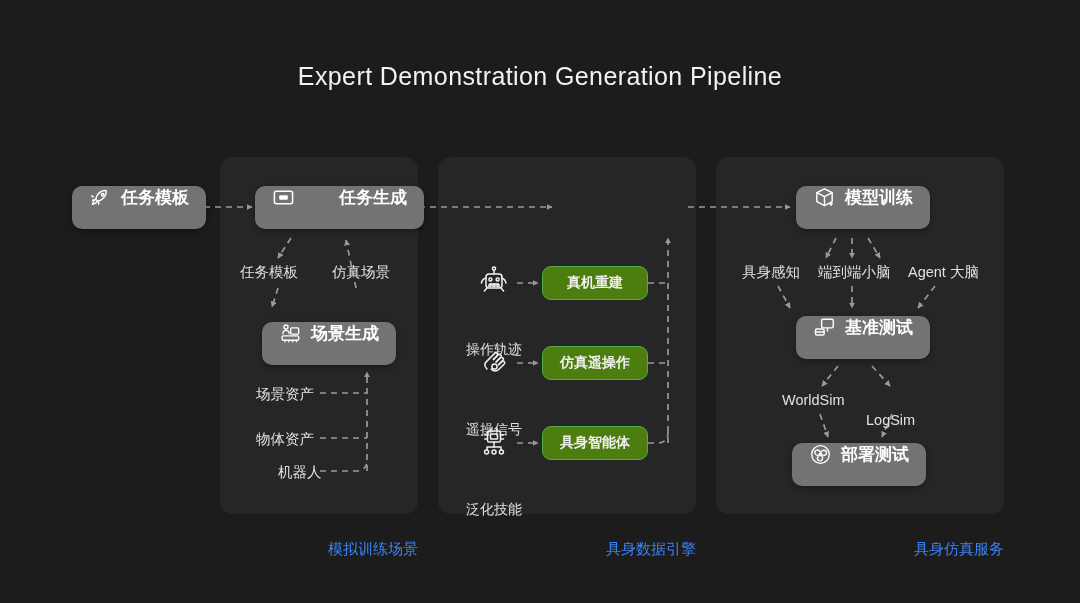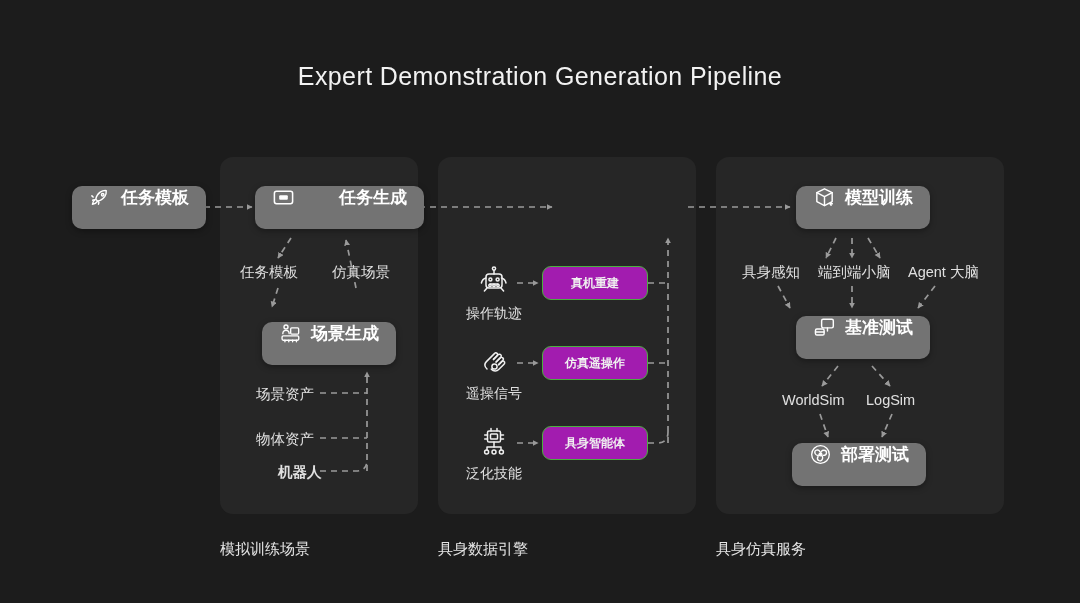--- a/index.html
+++ b/index.html
@@ -18,51 +18,51 @@
     text-align:center;font-size:25px;letter-spacing:.4px;
     color:#f2f2f2;font-weight:400;
   }
 
   
   .panel{
     position:absolute;border-radius:13px;
     background:#262626;
   }
   .panel-caption{
-    position:absolute;font-size:15px;color:#e5e5e5;text-align:left;
+    position:absolute;font-size:15px;color:#3b82f6;text-align:right;
   }
 
   
   .badge{
     position:absolute;display:flex;align-items:flex-start;
     gap:9px;border-radius:10px;
     background:#737373;
     color:#ffffff;font-size:17px;font-weight:700;
     padding:0 17px;height:43px;box-sizing:border-box;
     white-space:nowrap;
     box-shadow:0 2px 6px rgba(0,0,0,.35);
   }
   .badge .ico{display:flex;align-items:center;justify-content:center;
     width:23px;height:23px;flex:none;}
   .badge .ico svg{display:block;}
 
   
   .obox{
     position:absolute;display:flex;align-items:center;justify-content:center;
     border:1.6px solid #4caf3f;border-radius:9px;
-    background:#a21caf;
-    color:#f0f0f0;font-size:12px;font-weight:700;
+    background:#4d7c0f;
+    color:#f0f0f0;font-size:14px;font-weight:700;
     height:34px;padding:8px 14px;box-sizing:border-box;white-space:nowrap;
   }
 
   
   .lbl{
     position:absolute;font-size:14.5px;color:#e0e0e0;white-space:nowrap;
   }
-  .lbl.sm{font-size:14px;}
+  .lbl.sm{font-size:14px;margin-top:36px;}
 
   
   .rowicon{position:absolute;width:40px;height:40px;}
   .rowicon svg{display:block;width:40px;height:40px;}
 
   
   #wires{position:absolute;left:0;top:0;width:1080px;height:603px;
     pointer-events:none;}
 </style>
 </head>
@@ -163,21 +163,21 @@
         <rect x="12.2" y="6.2" width="8.3" height="6.4" rx="1"></rect>
         <rect x="3.2" y="14.4" width="17.4" height="4.6" rx="1.2"></rect>
         <path d="M6.2 19v1.6m4-1.6v1.6m4-1.6v1.6m4-1.6v1.6"></path>
       </svg>
     </span>
     <span>场景生成</span>
   </div>
 
   <div class="lbl" style="left:256px;top:385px;">场景资产</div>
   <div class="lbl" style="left:256px;top:430px;">物体资产</div>
-  <div class="lbl" style="left:278px;top:463px;font-weight:bold;">机器人</div>
+  <div class="lbl" style="left:278px;top:463px;">机器人</div>
 
 
   <div class="rowicon" style="left:474px;top:262px;">
     <svg viewBox="0 0 40 40" fill="none" stroke="#f0f0f0" stroke-width="1.5" stroke-linecap="round" stroke-linejoin="round">
       <rect x="12" y="12" width="16" height="14" rx="3"></rect>
       <path d="M20 8v4"></path>
         <circle cx="20" cy="6.6" r="1.6"></circle>
       <circle cx="16.4" cy="17.5" r="1.5"></circle>
         <circle cx="23.6" cy="17.5" r="1.5"></circle>
       <path d="M16 22h8"></path>
@@ -239,21 +239,21 @@
         <rect x="9" y="3.4" width="12.2" height="9" rx="1.6"></rect>
         <path d="M15.1 12.4v3.2"></path>
         <rect x="2.6" y="13.6" width="9" height="6.2" rx="1.4"></rect>
         <path d="M2.6 16.7h9"></path>
       </svg>
     </span>
     <span>基准测试</span>
   </div>
 
   <div class="lbl" style="left:782px;top:392px;">WorldSim</div>
-  <div class="lbl" style="left:866px;top:392px;">LogSim</div>
+  <div class="lbl" style="left:866px;top:412px;">LogSim</div>
 
   <div class="badge" style="left:792px;top:443px;">
     <span class="ico">
       <svg viewBox="0 0 24 24" width="23" height="23" fill="none" stroke="#ffffff" stroke-width="1.4" stroke-linecap="round" stroke-linejoin="round">
         <circle cx="12" cy="12" r="9.2"></circle>
         <path d="M12 12c0-2.6 1.2-4.4 3.6-4.4 1.6 0 2.7 1.1 2.7 2.5 0 1.8-1.7 2.8-3.5 2.8"></path>
         <path d="M12 12c-2.2 1.4-4.3 1.2-5.5-.8-.8-1.4-.3-2.9.9-3.6 1.5-.9 3.2.1 4.1 1.7"></path>
         <path d="M12 12c2.2 1.3 2.9 3.3 1.7 5.3-.8 1.4-2.4 1.7-3.6 1-1.5-.9-1.5-2.8-.6-4.4"></path>
         <circle cx="12" cy="12" r="1.5"></circle>
       </svg>

